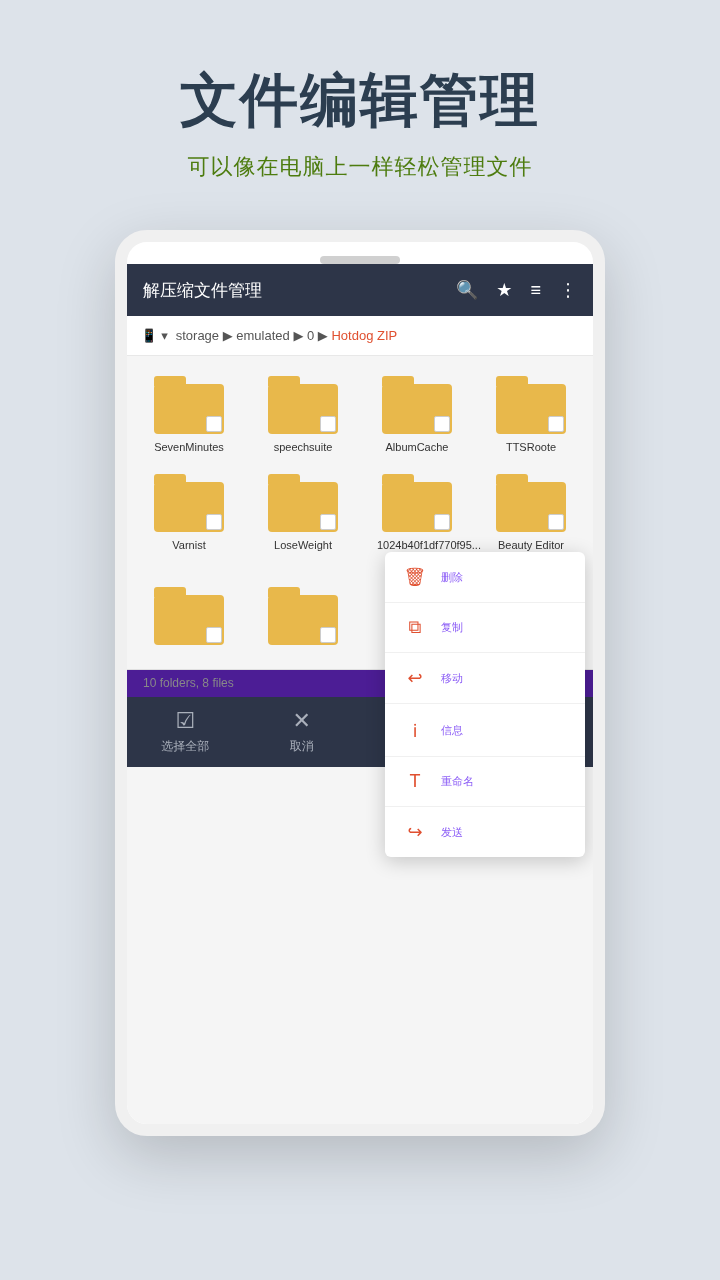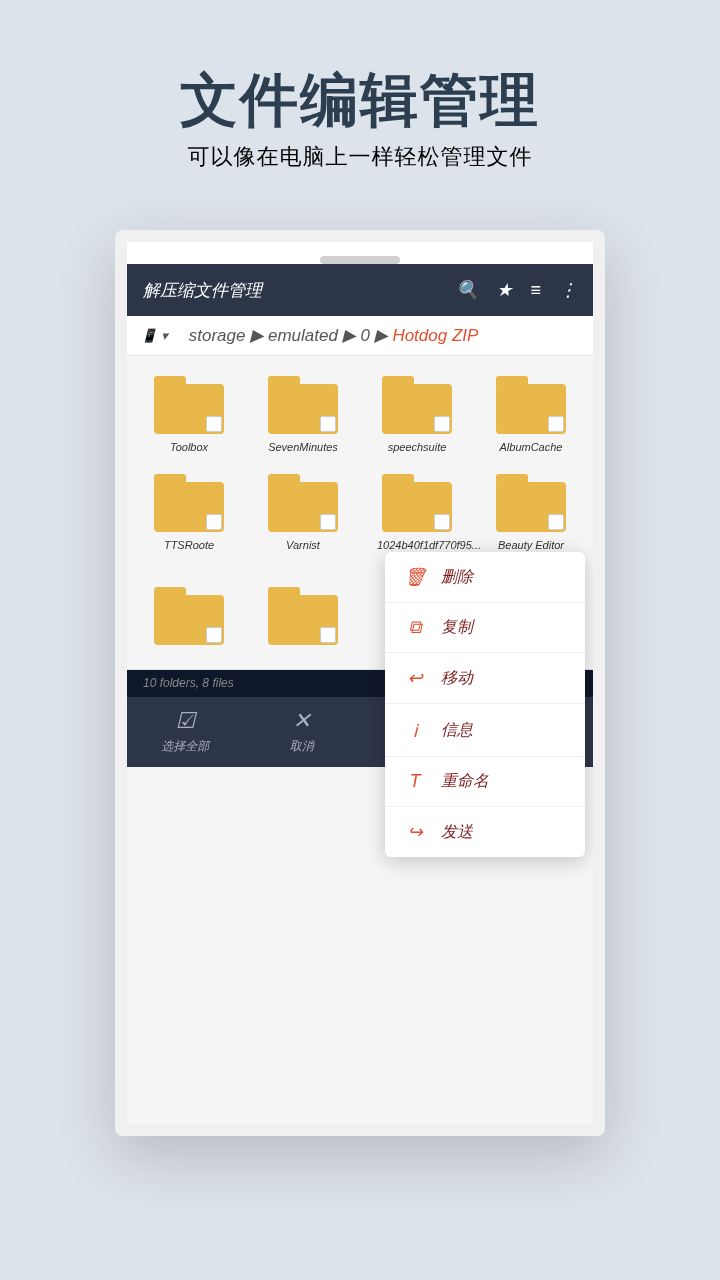--- a/index.html
+++ b/index.html
@@ -20,38 +20,37 @@
     .header-title {
       font-size: 58px;
       font-weight: 900;
       color: #2c3e50;
       letter-spacing: 2px;
       line-height: 1.1;
       margin-top: 8px;
     }
     .header-subtitle {
       font-size: 22px;
-      color: #000000;
-      margin-top: 10px;
+      color: #4d7c0f;
+      margin-top: 20px;
       letter-spacing: 1px;
     }
 
     
     .phone-mockup {
       position: absolute;
       top: 230px;
       left: 50%;
       transform: translateX(-50%);
       width: 490px;
       background: #ffffff;
-      border-radius: 8px;
+      border-radius: 32px;
       box-shadow: 0 20px 60px rgba(0,0,0,0.18);
       overflow: hidden;
       border: 12px solid #f0f0f0;
-      font-style: italic;
     }
 
     
     .phone-speaker {
       width: 80px;
       height: 8px;
       background: #d0d0d0;
       border-radius: 4px;
       margin: 14px auto 0;
     }
@@ -96,23 +95,23 @@
       height: 40px;
     }
     .breadcrumb-device {
       display: flex;
       align-items: center;
       gap: 4px;
       color: #555;
       font-size: 13px;
     }
     .breadcrumb-path {
-      font-size: 17px;
+      font-size: 13px;
       color: #555;
-      margin-left: 21px;
+      margin-left: 8px;
     }
     .breadcrumb-path span.active {
       color: #e05030;
     }
 
     
     .file-grid {
       padding: 10px 6px;
       display: grid;
       grid-template-columns: repeat(4, 1fr);
@@ -190,33 +189,33 @@
     }
     .context-menu-item:last-child {
       border-bottom: none;
     }
     .menu-icon {
       font-size: 18px;
       width: 24px;
       text-align: center;
     }
     .menu-label {
-      font-size: 16px;
-      color: #7f1d1d;
+      font-size: 11px;
+      color: #8b5cf6;
     }
     .icon-delete { color: #e05030; }
     .icon-copy { color: #e05030; }
     .icon-move { color: #e05030; }
     .icon-info { color: #e05030; }
     .icon-rename { color: #e05030; }
     .icon-send { color: #e05030; }
 
     
     .status-bar {
-      background: #0f172a;
+      background: #4c1d95;
       padding: 4px 16px;
       font-size: 12px;
       color: #888;
       border-top: 1px solid #e0e0e0;
       height: 28px;
       display: flex;
       align-items: center;
     }
 
     
@@ -273,28 +272,20 @@
         <span>📱</span>
         <span>▾</span>
       </div>
       <div class="breadcrumb-path">
         <span>storage ▶ emulated ▶ 0 ▶ </span><span class="active">Hotdog ZIP</span>
       </div>
     </div>
 
     <div class="file-grid">
 
-      <div class="file-item">
-        <div class="folder-icon">
-          <div class="folder-tab"></div>
-          <div class="folder-body"></div>
-          <div class="folder-check"></div>
-        </div>
-        <div class="file-name">Toolbox</div>
-      </div>
 
       <div class="file-item">
         <div class="folder-icon">
           <div class="folder-tab"></div>
           <div class="folder-body"></div>
           <div class="folder-check"></div>
         </div>
         <div class="file-name">SevenMinutes</div>
       </div>
 
@@ -327,20 +318,28 @@
 
       <div class="file-item">
         <div class="folder-icon">
           <div class="folder-tab"></div>
           <div class="folder-body"></div>
           <div class="folder-check"></div>
         </div>
         <div class="file-name">Varnist</div>
       </div>
 
+      <div class="file-item">
+        <div class="folder-icon">
+          <div class="folder-tab"></div>
+          <div class="folder-body"></div>
+          <div class="folder-check"></div>
+        </div>
+        <div class="file-name">LoseWeight</div>
+      </div>
 
       <div class="file-item">
         <div class="folder-icon">
           <div class="folder-tab"></div>
           <div class="folder-body"></div>
           <div class="folder-check"></div>
         </div>
         <div class="file-name">1024b40f1df770f95...</div>
       </div>
 

